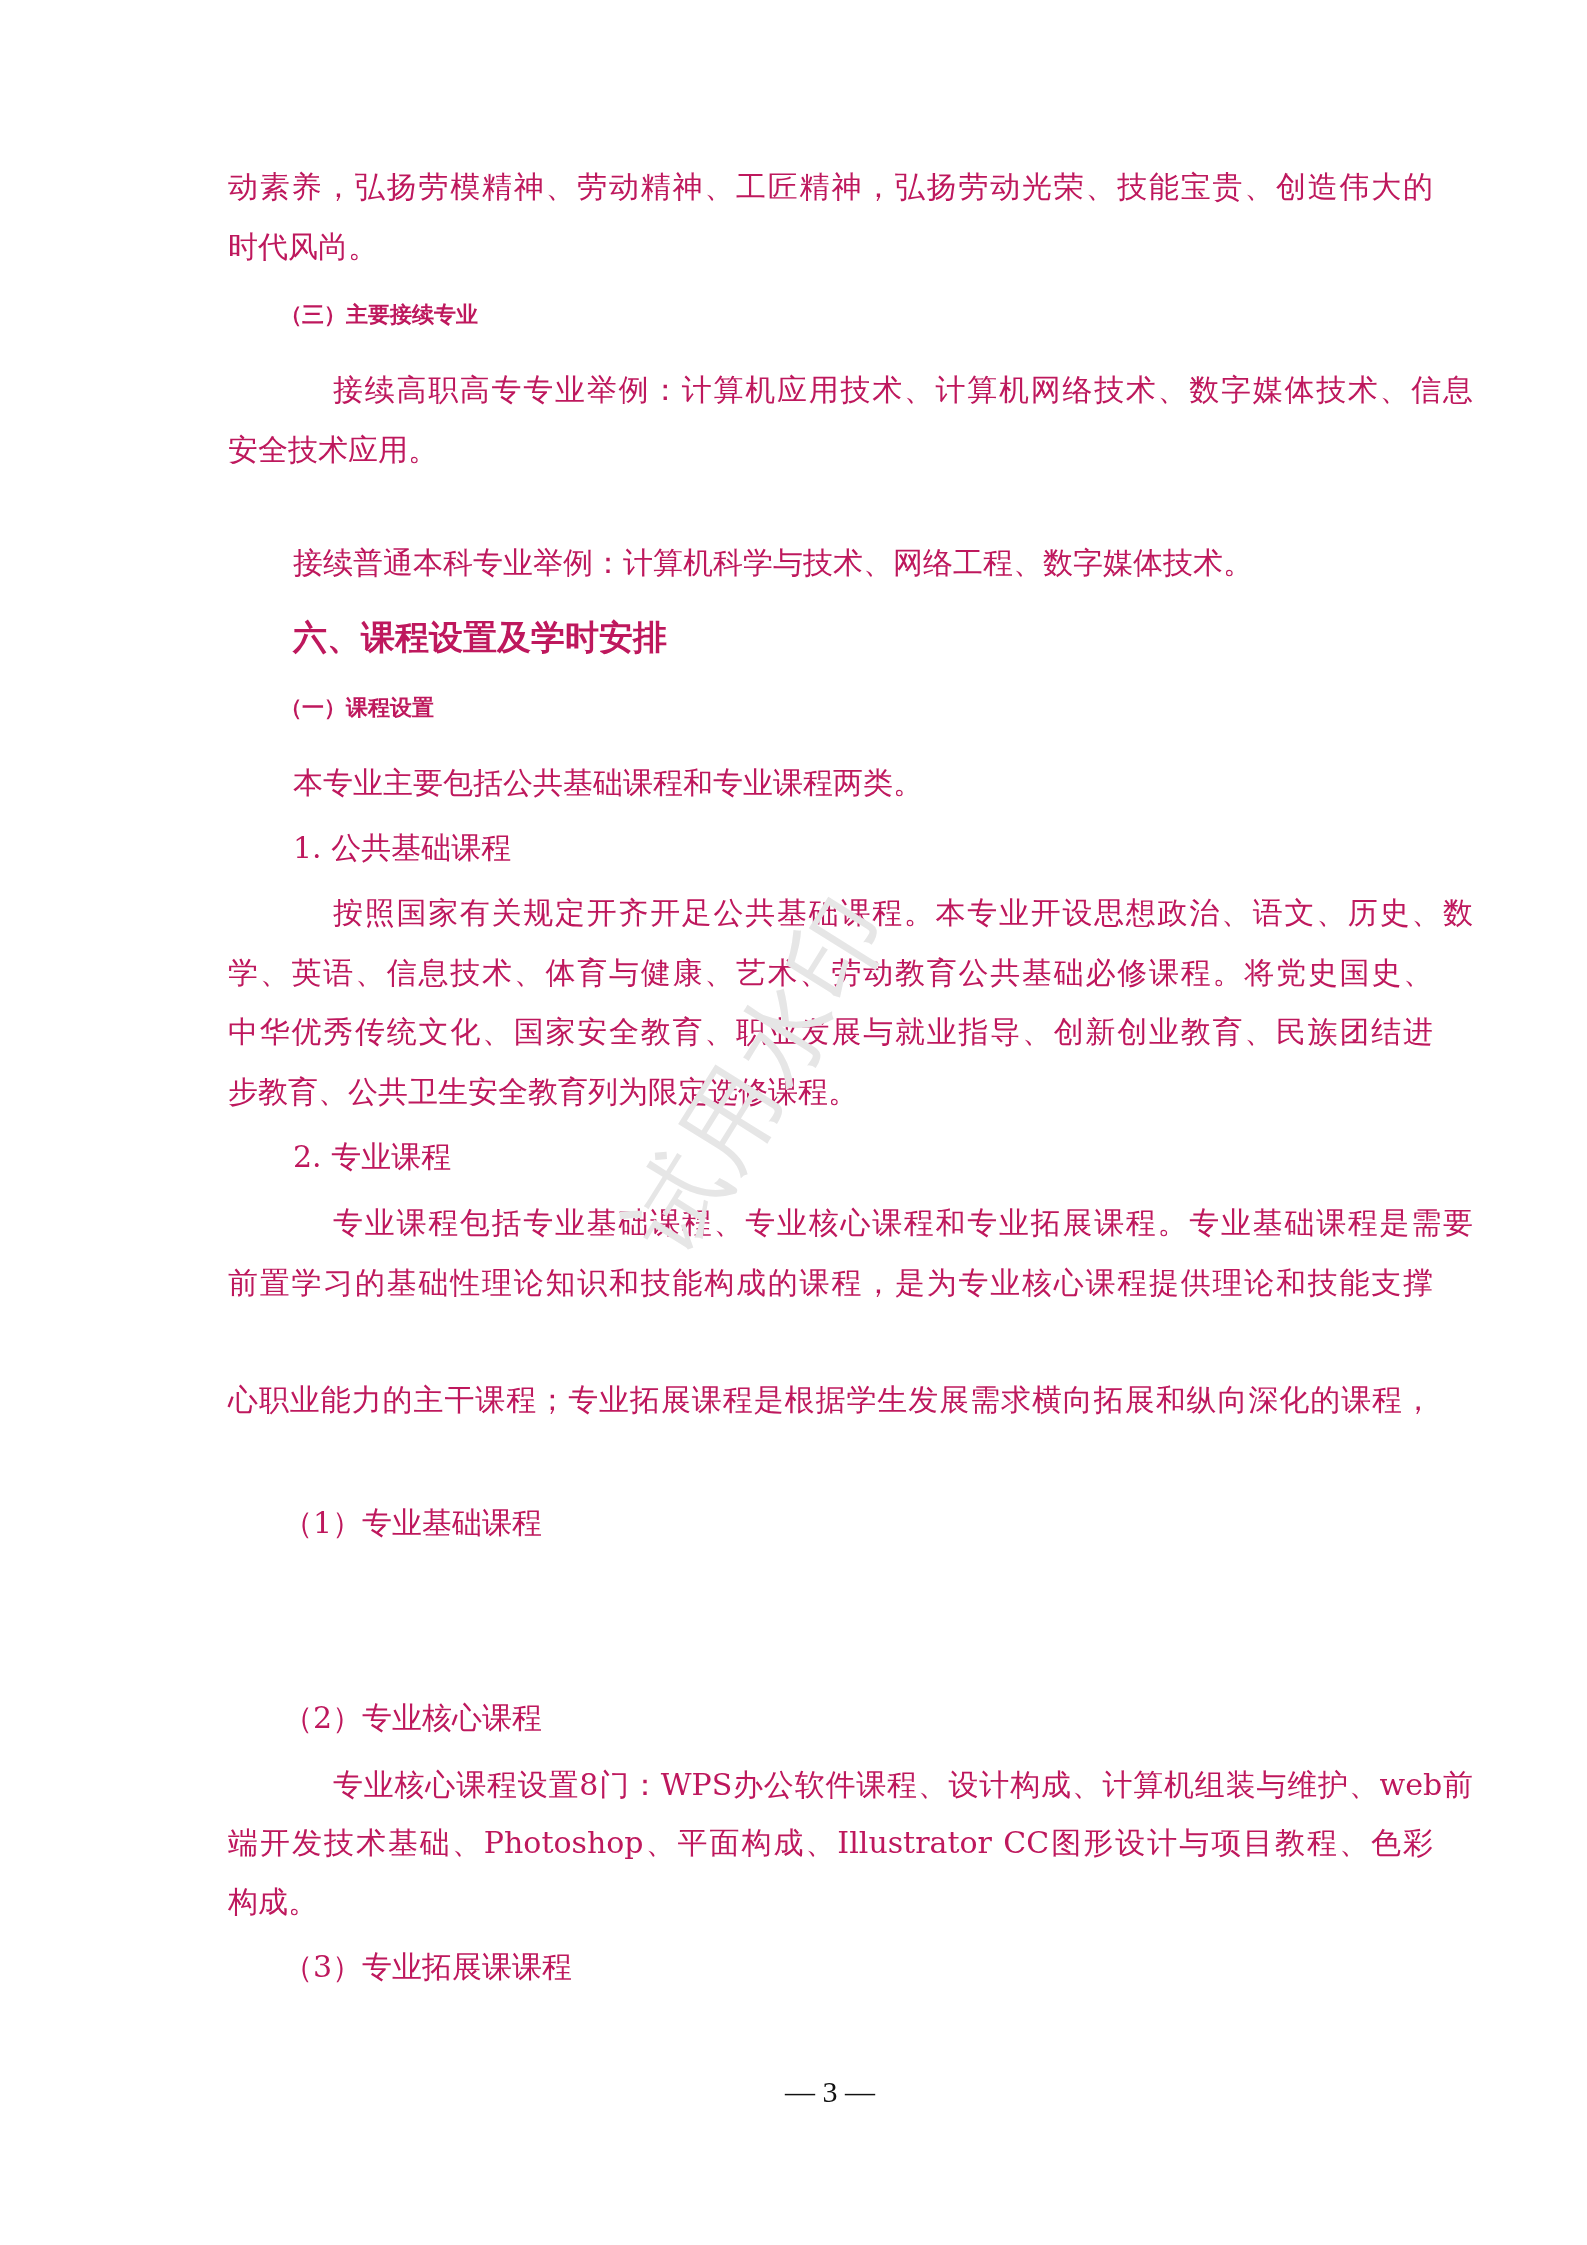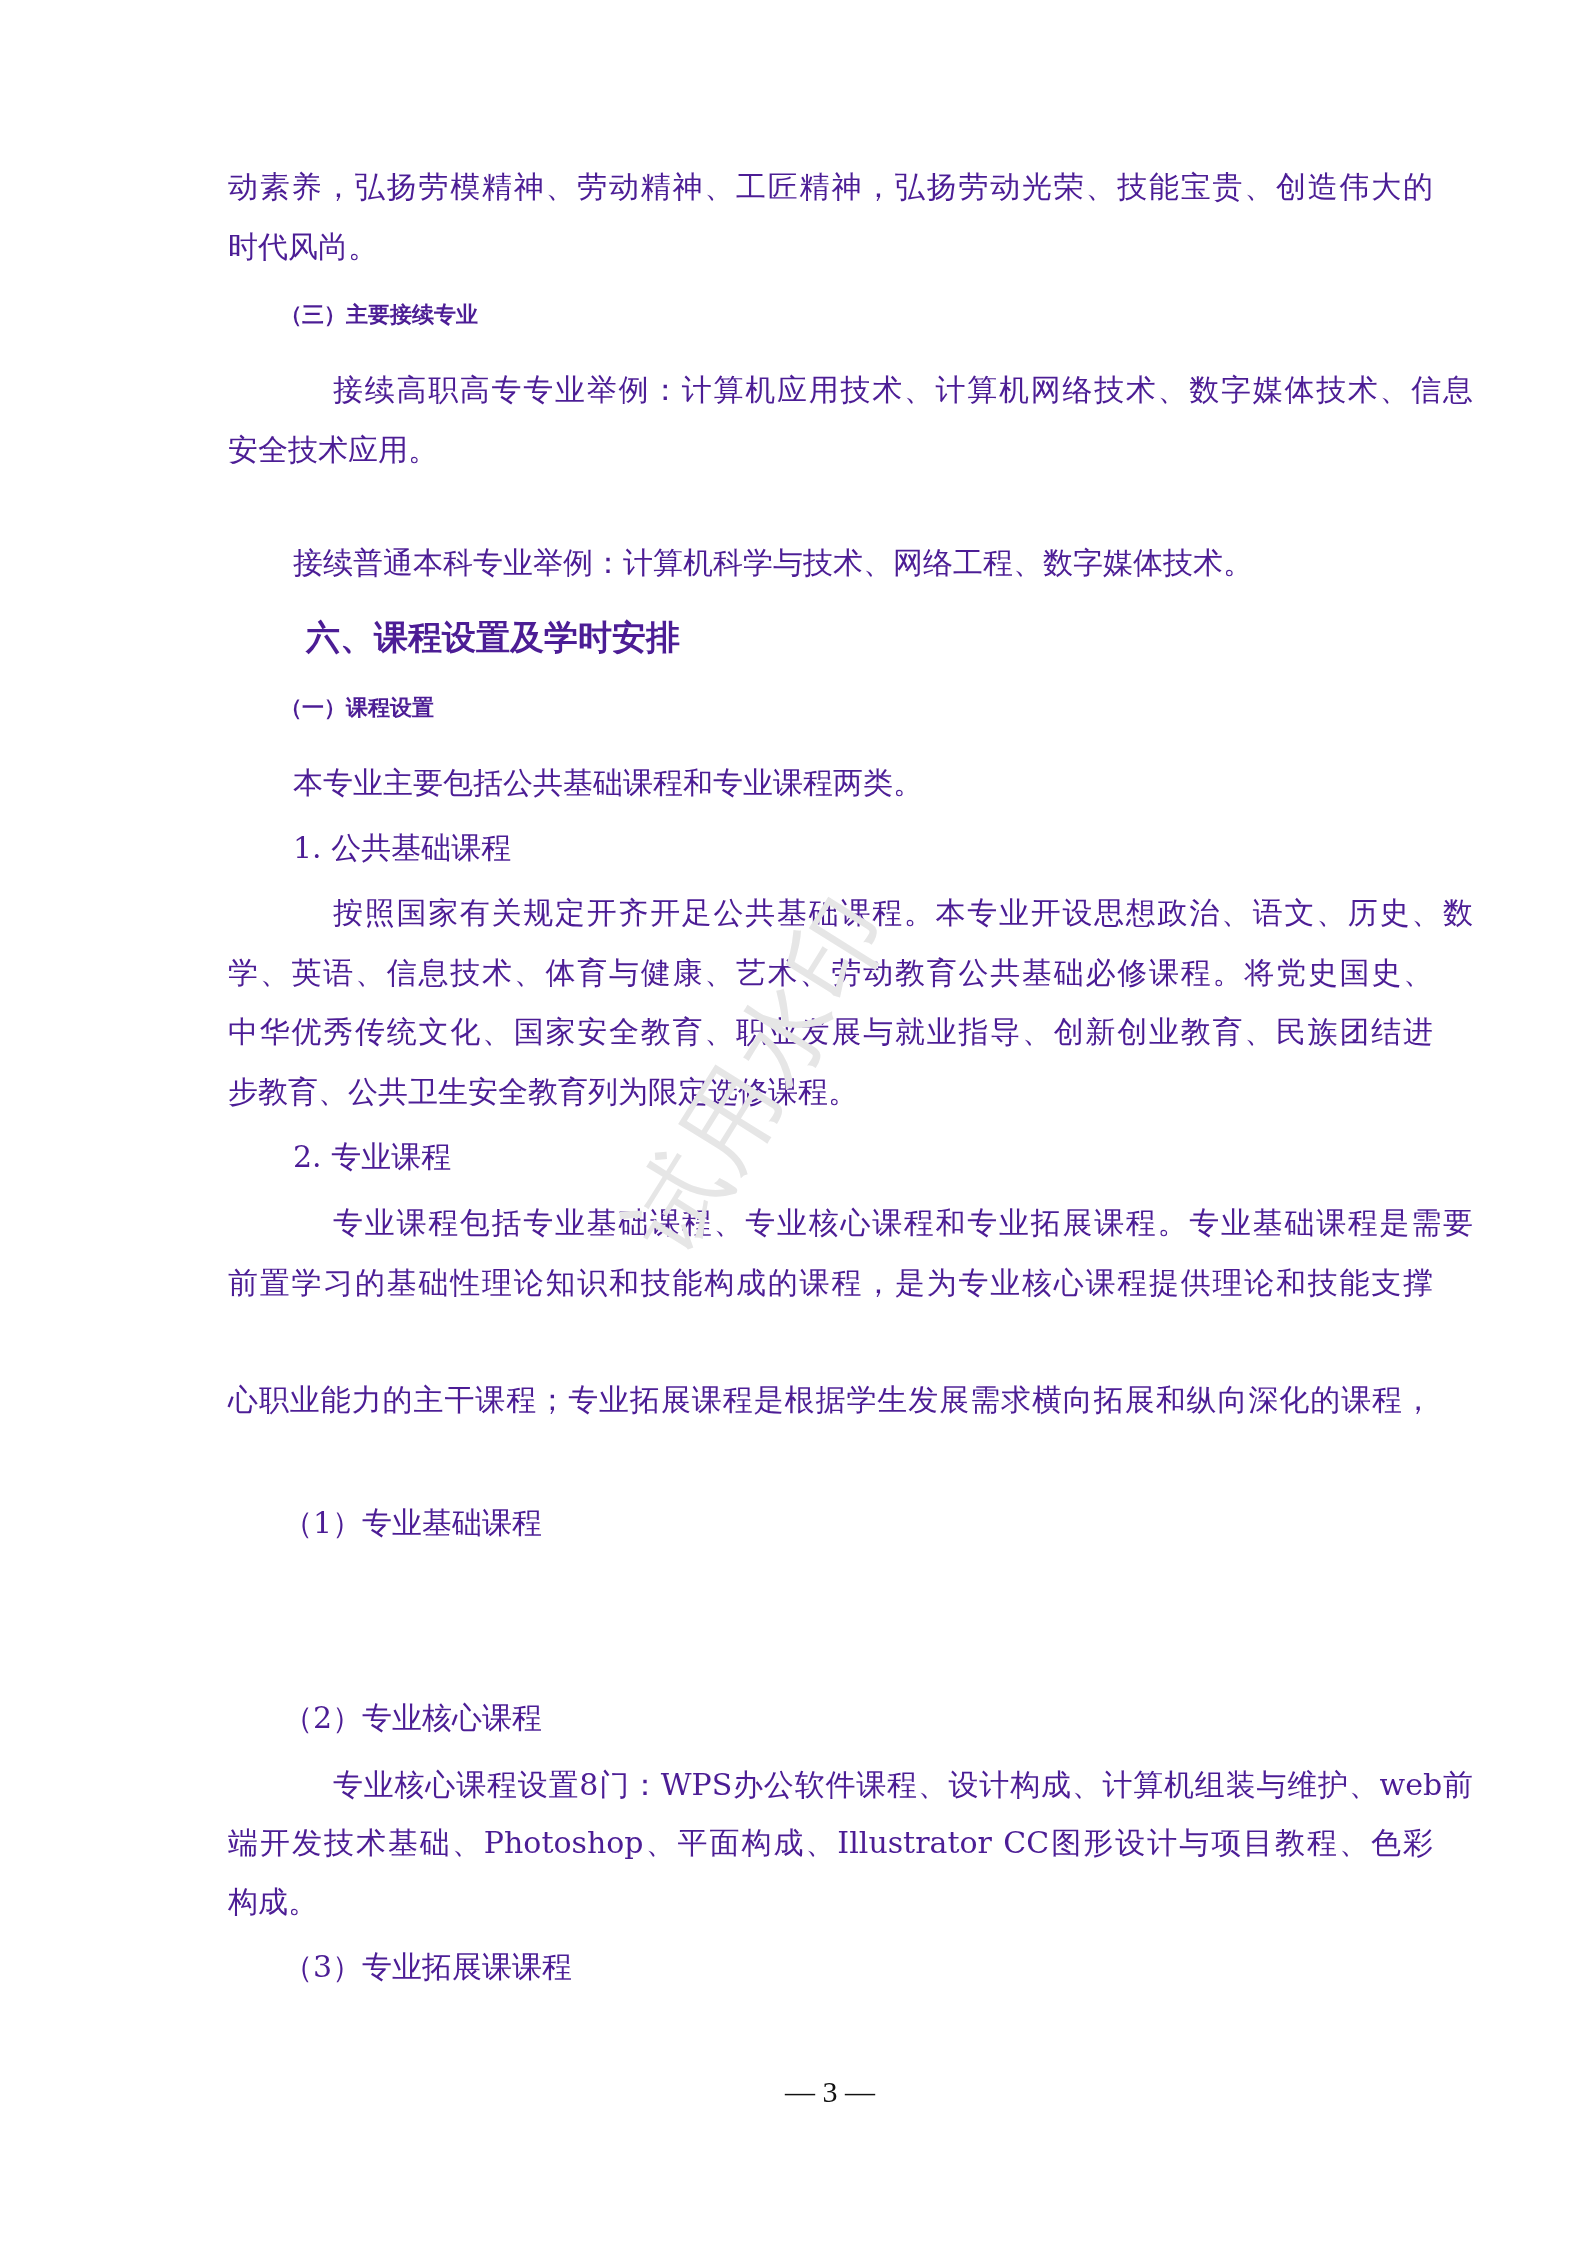--- a/index.html
+++ b/index.html
@@ -3,28 +3,28 @@
 <meta charset="utf-8">
 <style>
   html, body { margin: 0; padding: 0; background: #ffffff; }
   body { width: 1587px; height: 2245px; position: relative; overflow: hidden; }
   .page { position: absolute; left: 0; top: 0; width: 1587px; height: 2245px; background: #fff; }
   .line {
     position: absolute;
     height: 40px; line-height: 40px;
     font-family: "DejaVu Serif", "Liberation Serif", serif;
     font-size: 30px;
-    color: #4c1d95;
+    color: #be185d;
     white-space: nowrap;
   }
   .full { left: 228px; width: 1205px; text-align: justify; text-align-last: justify; }
   .first { left: 293px; width: 1140px; text-align: justify; text-align-last: justify; margin-left: 40px; }
   .lastline { left: 228px; }
   .indent { left: 293px; }
-  .h1 { font-family: "DejaVu Sans", "Liberation Sans", sans-serif; font-size: 34px; font-weight: bold; left: 293px; height: 48px; line-height: 48px; margin-left: 13px; }
+  .h1 { font-family: "DejaVu Sans", "Liberation Sans", sans-serif; font-size: 34px; font-weight: bold; left: 293px; height: 48px; line-height: 48px; }
   .h2 { font-family: Liberation Mono, monospace; font-size: 22px; font-weight: bold; left: 280px; }
   .h3 { font-weight: normal; left: 293px; }
   .pagenum { position: absolute; top: 2072px; left: 0; width: 1660px; text-align: center; font-family: "Liberation Serif", serif; font-size: 30px; color: #111; height: 40px; line-height: 40px; }
   .watermark {
     position: absolute; left: 560px; top: 1010px;
     font-family: "DejaVu Sans", sans-serif; font-size: 96px; color: #e6e6e6;
     transform: rotate(-58deg); transform-origin: center center;
     white-space: nowrap; letter-spacing: 4px; pointer-events: none;
     z-index: 2;
   }

